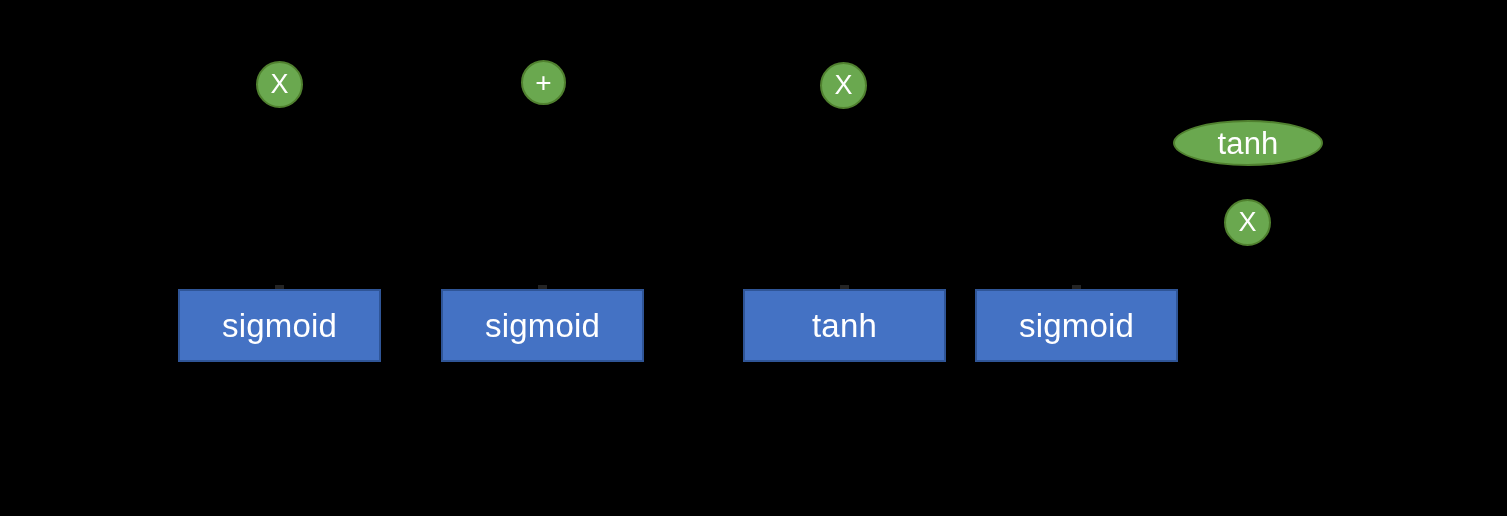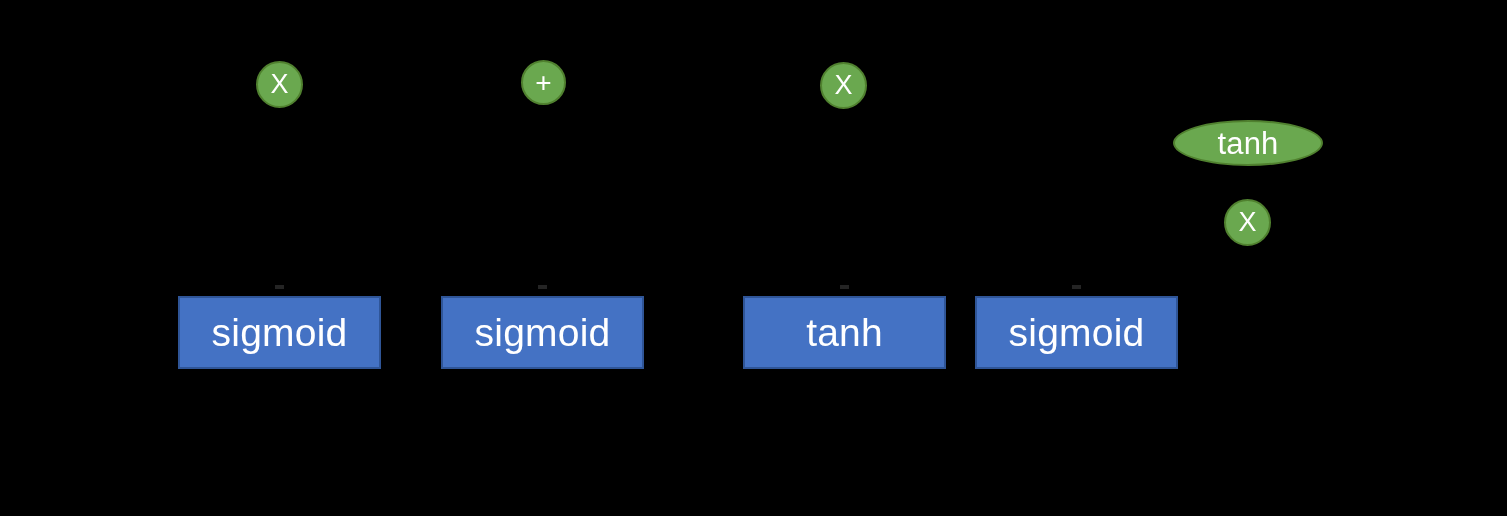--- a/index.html
+++ b/index.html
@@ -63,25 +63,24 @@
   
   .act-box {
     position: absolute;
     box-sizing: border-box;
     background: #4472c4;
     border: 2px solid #0c4a6e;
     color: #ffffff;
     display: flex;
     align-items: center;
     justify-content: center;
-    font-size: 39px;
+    font-size: 33px;
     line-height: 1;
     letter-spacing: 0.2px;
     user-select: none;
-    margin-top: 7px;
   }
 
   
   .connector-stub {
     position: absolute;
     background: #242424;
     width: 9px;
     height: 4px;
   }
 </style>

